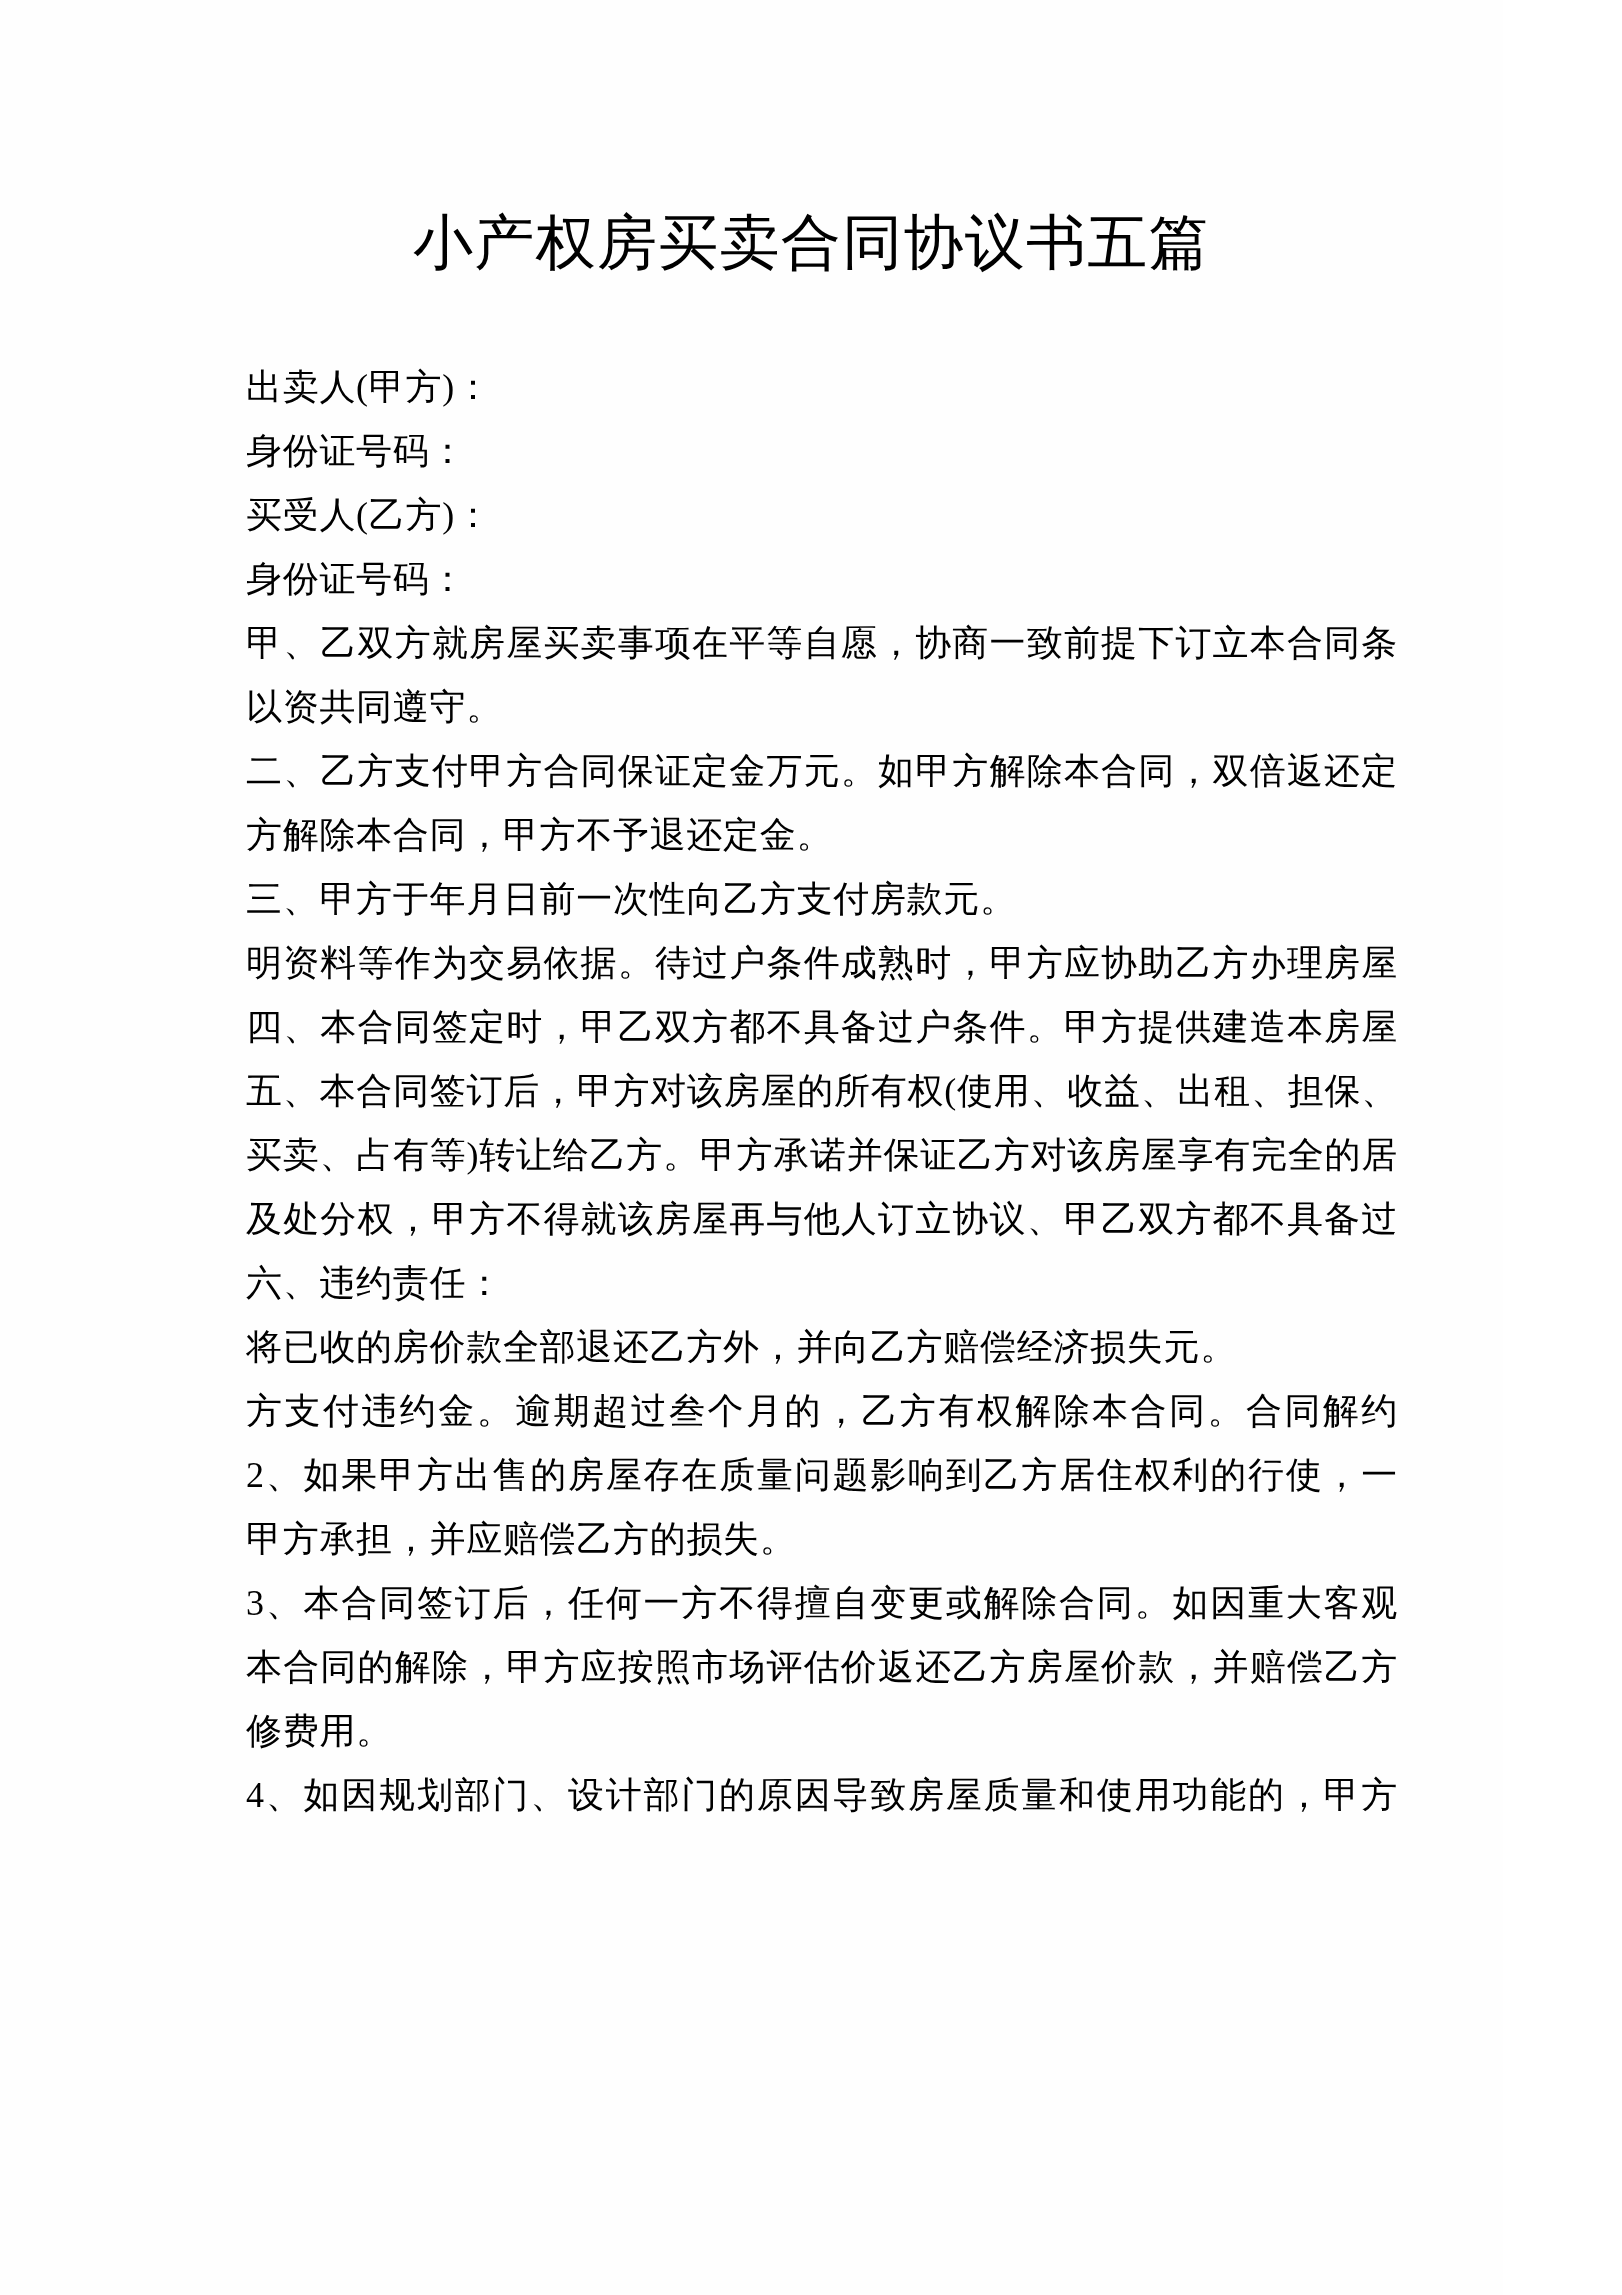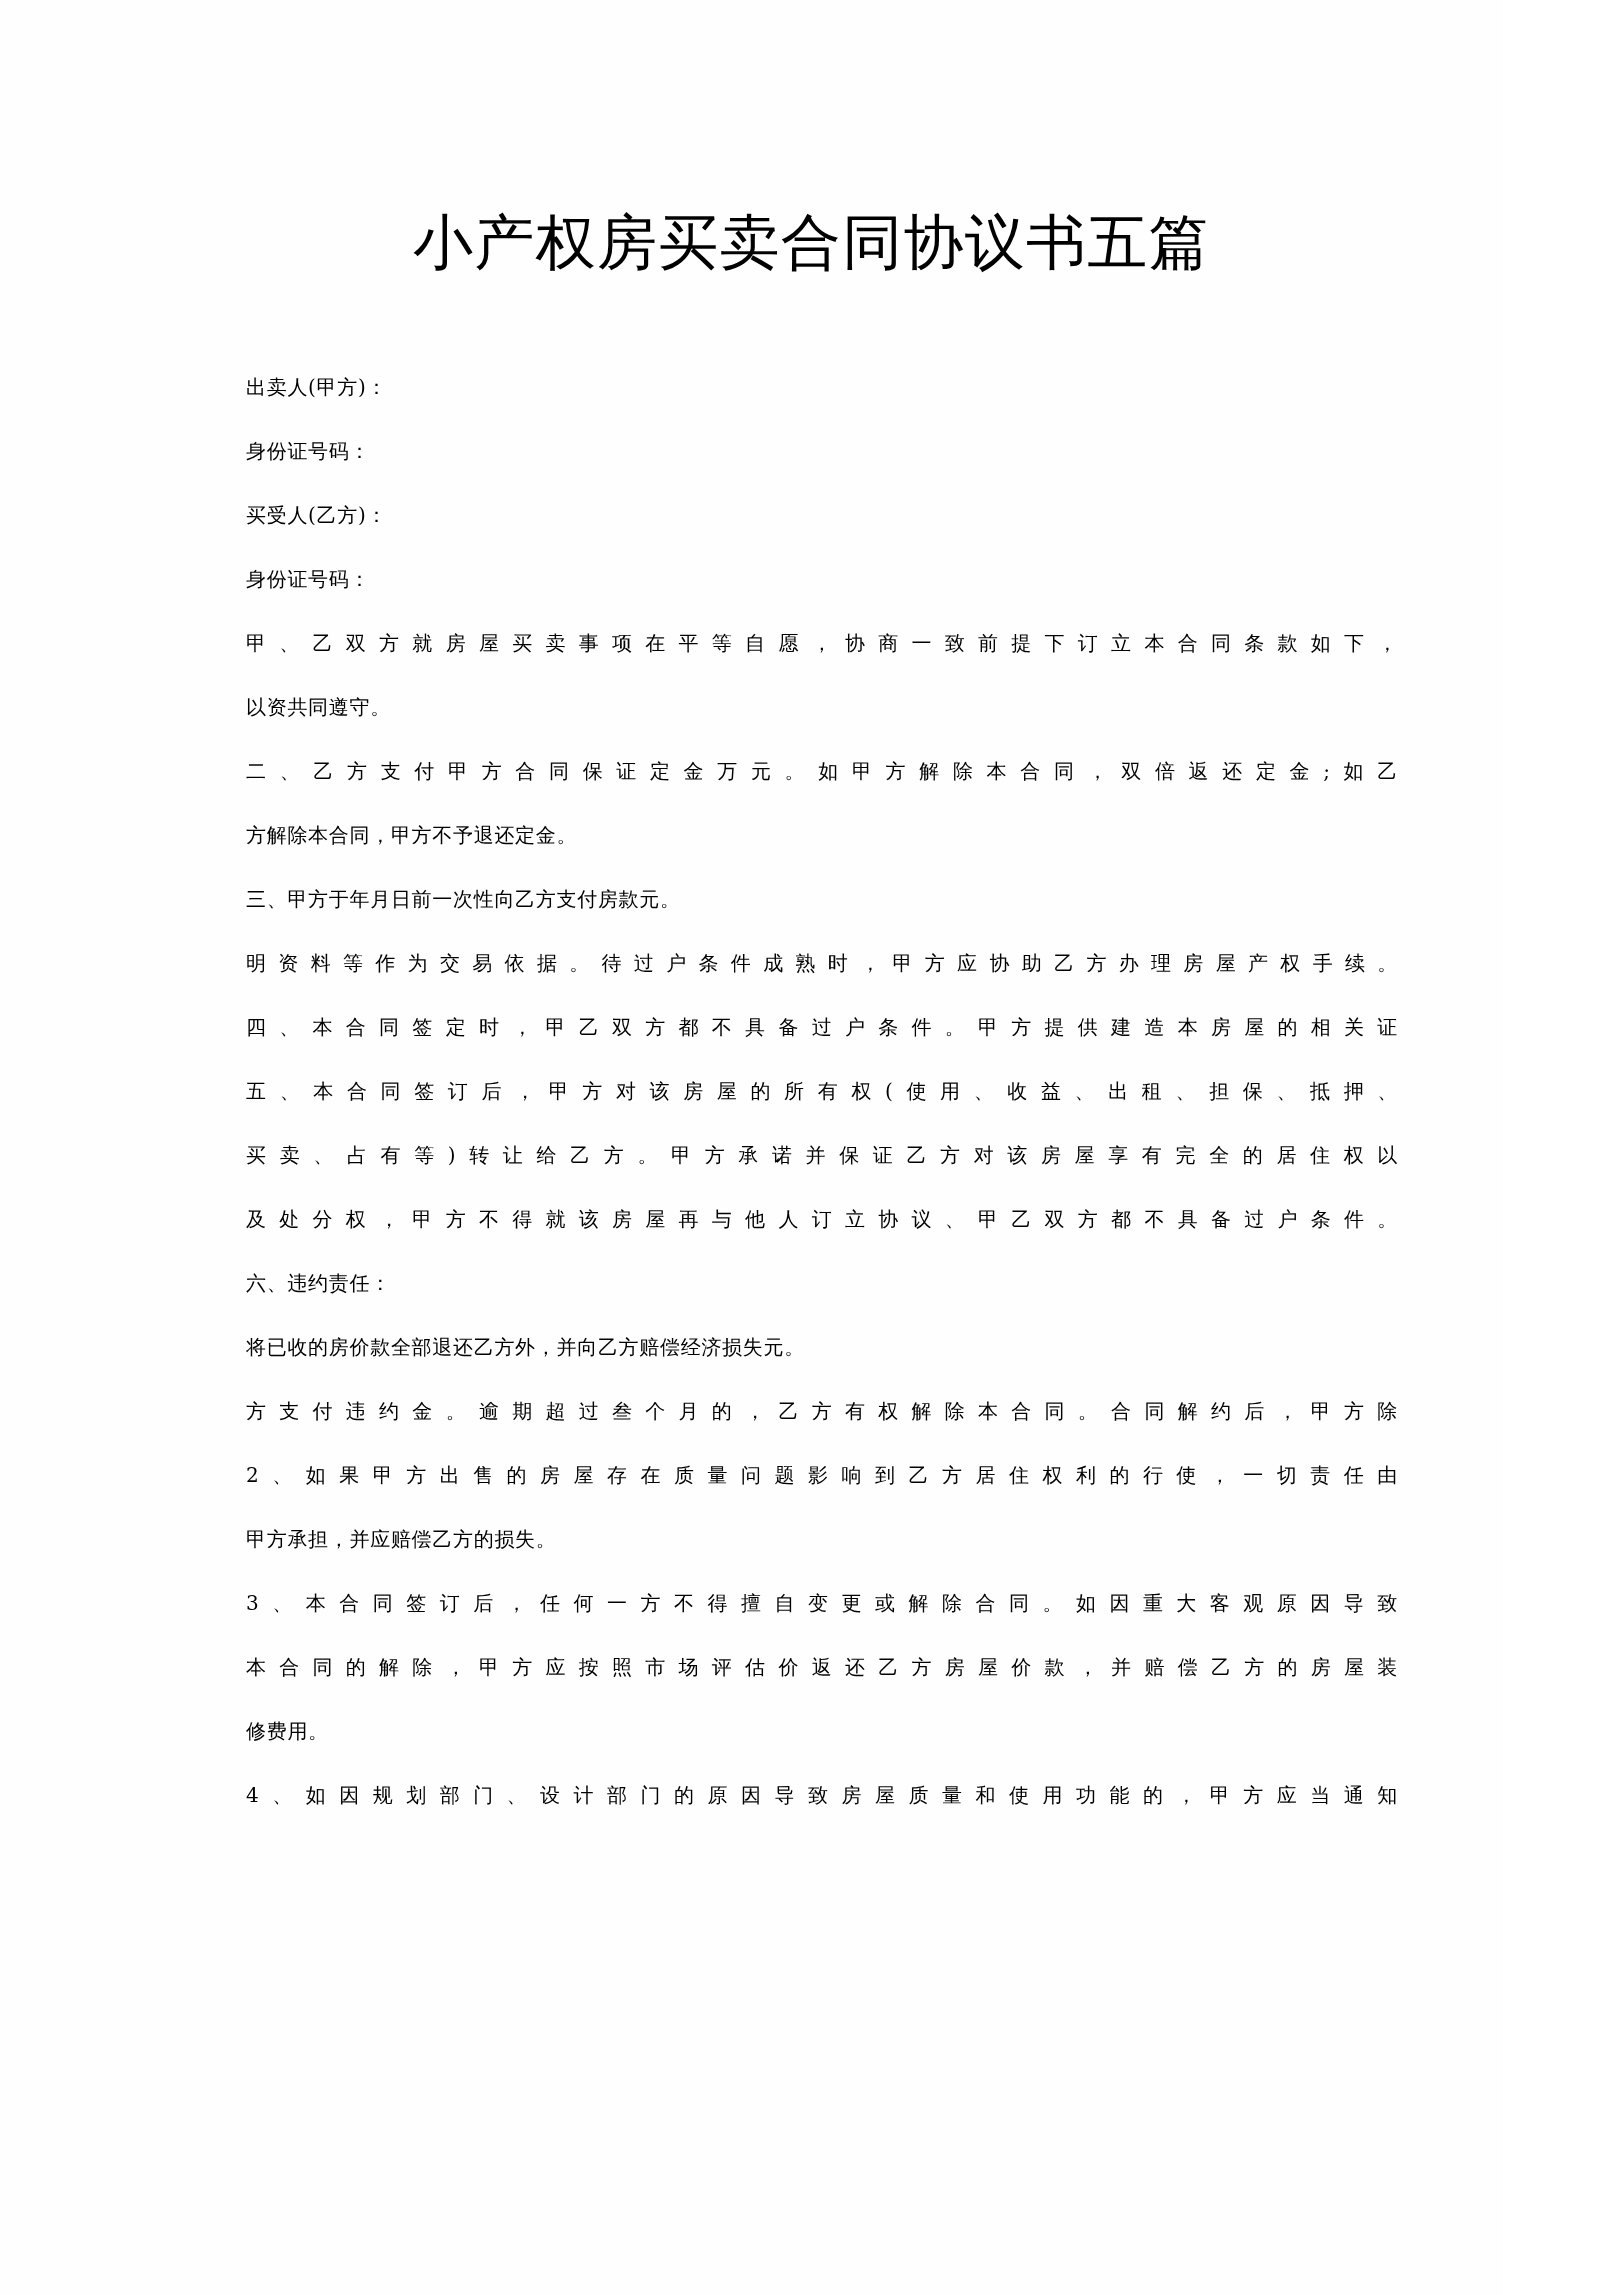--- a/index.html
+++ b/index.html
@@ -35,25 +35,26 @@
       font-weight: normal;
       margin: 0;
     }
     .doc-body {
       position: absolute;
       left: 246px;
       top: 355px;
       width: 1152px;
     }
     .line {
-      font-size: 20px;
+      font-size: 36px;
       line-height: 64px;
       height: 64px;
       white-space: nowrap;
       letter-spacing: 0.7px;
+      font-family: Liberation Serif, serif;
     }
     .line.justify {
       text-align: justify;
       text-align-last: justify;
       white-space: normal;
       overflow: hidden;
     }
     .blank {
       display: inline-block;
       width: 151px;

